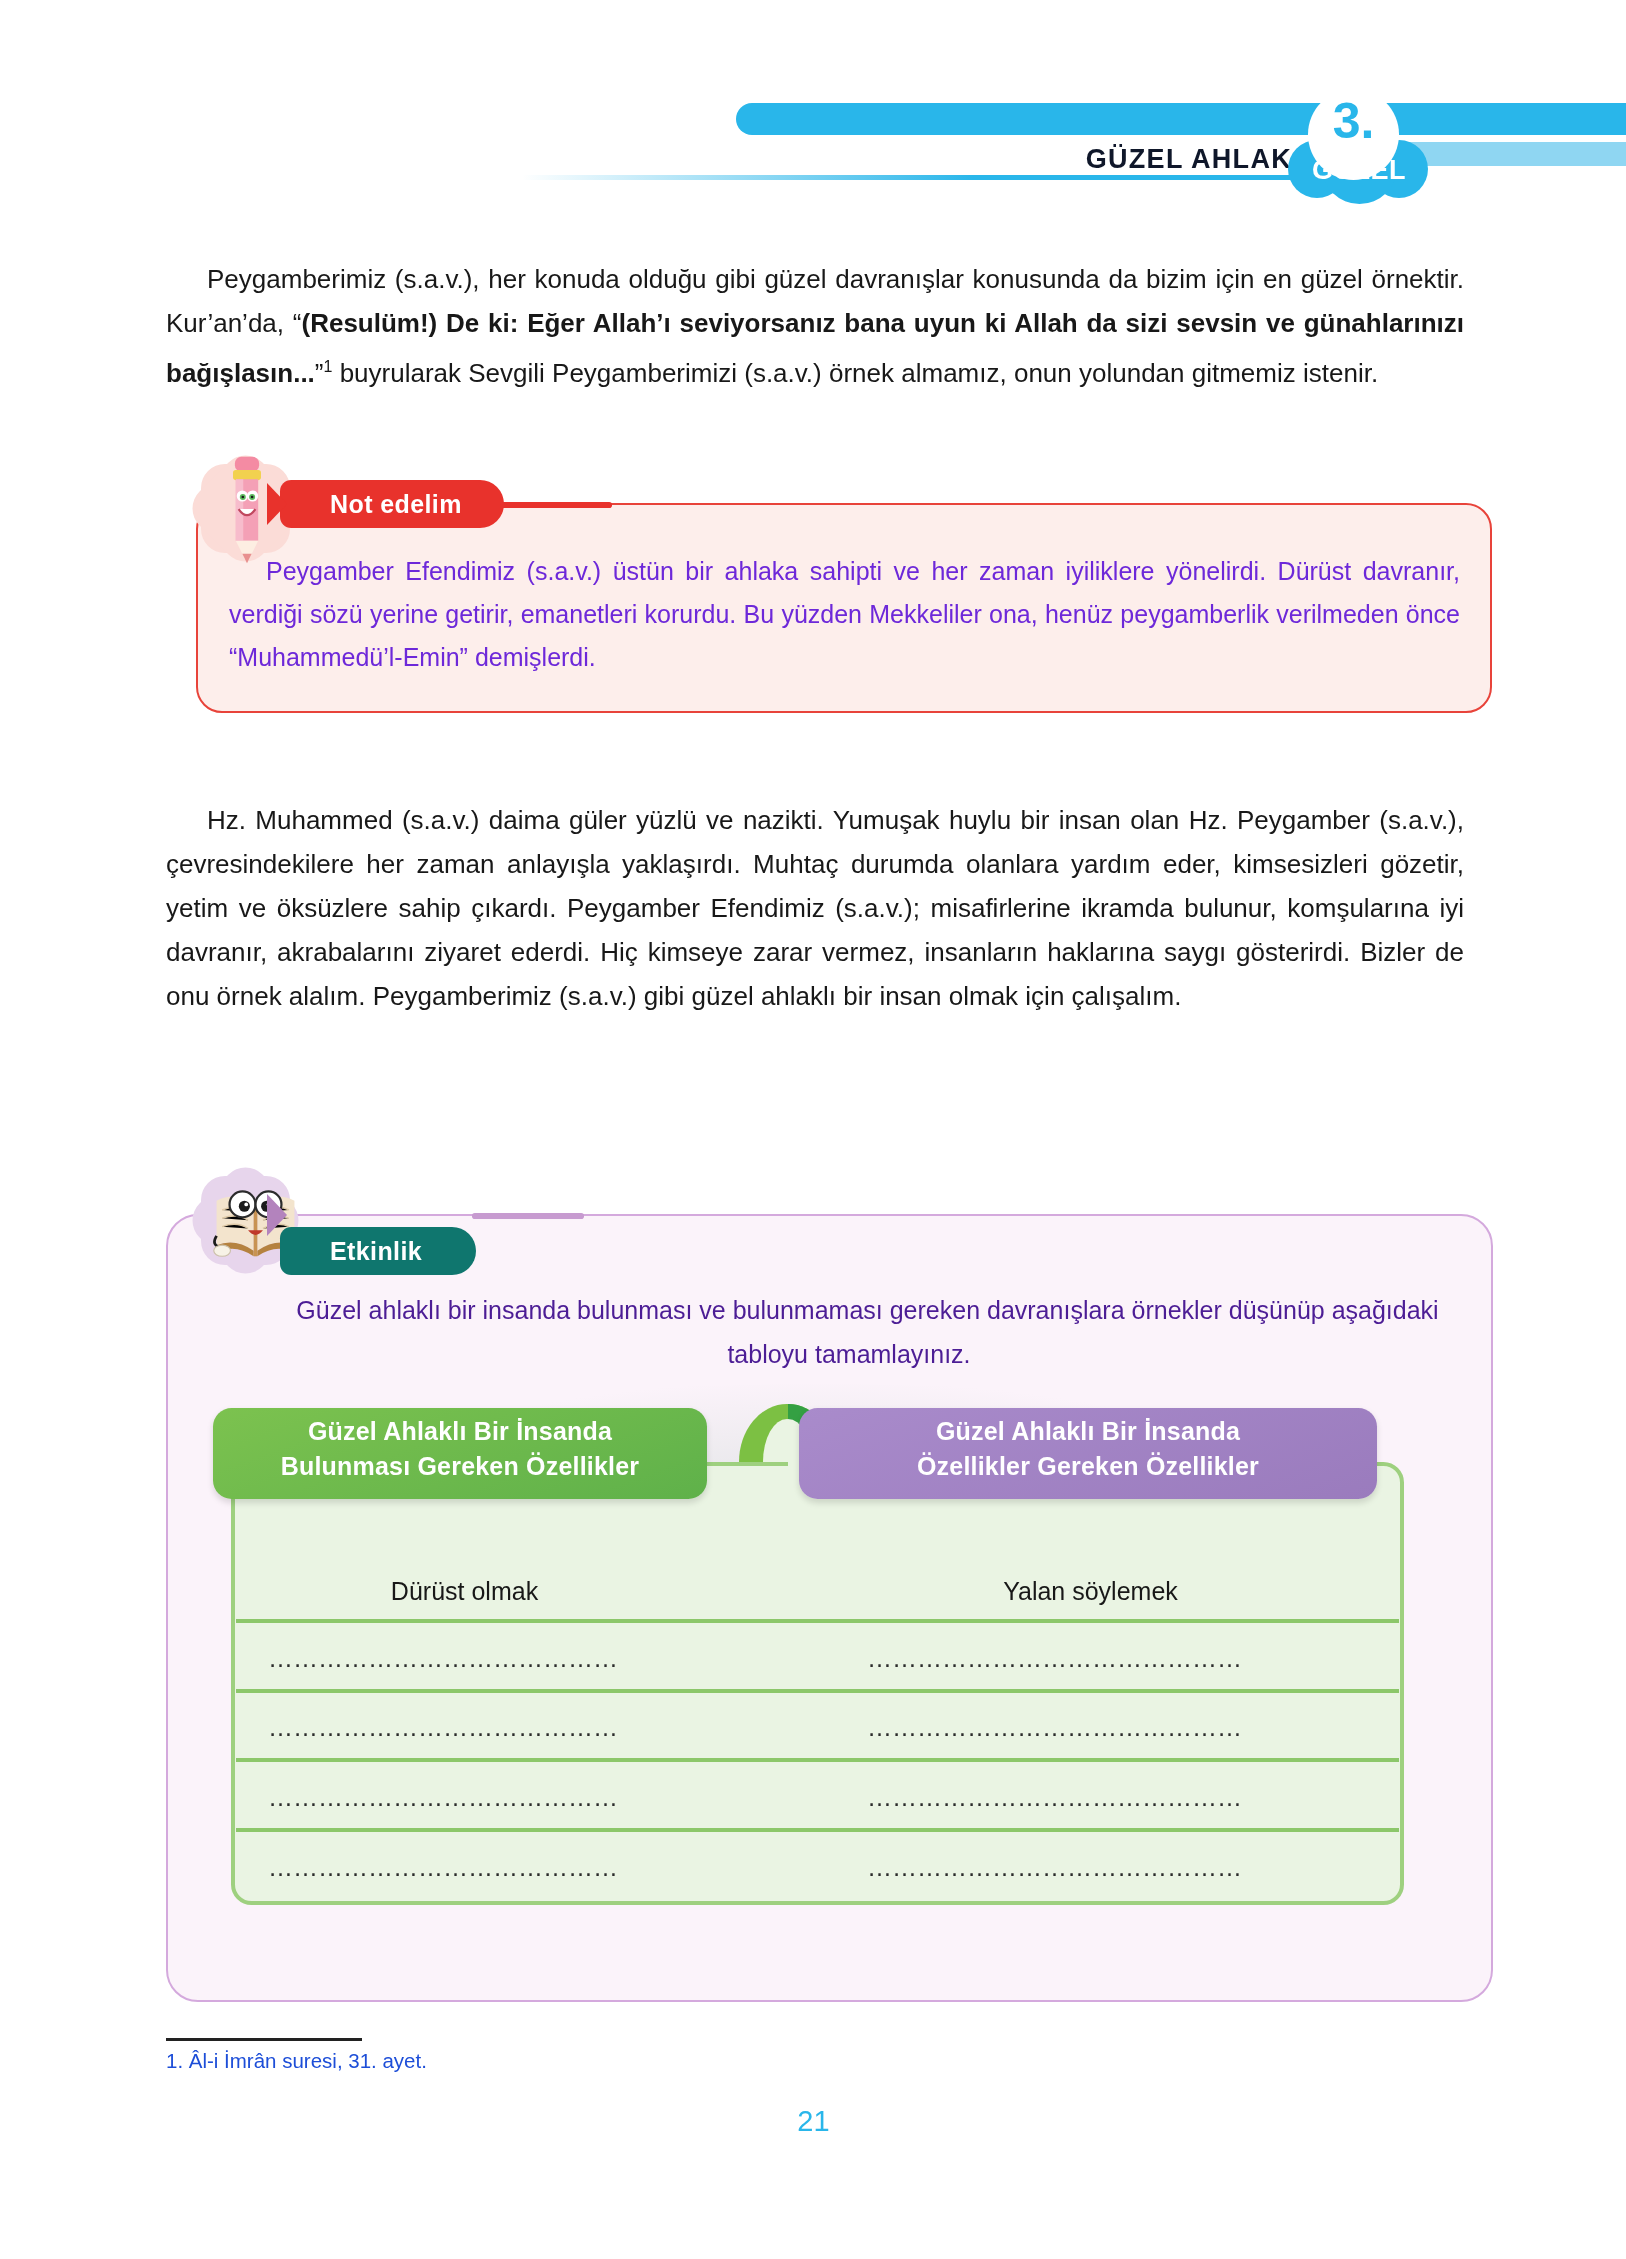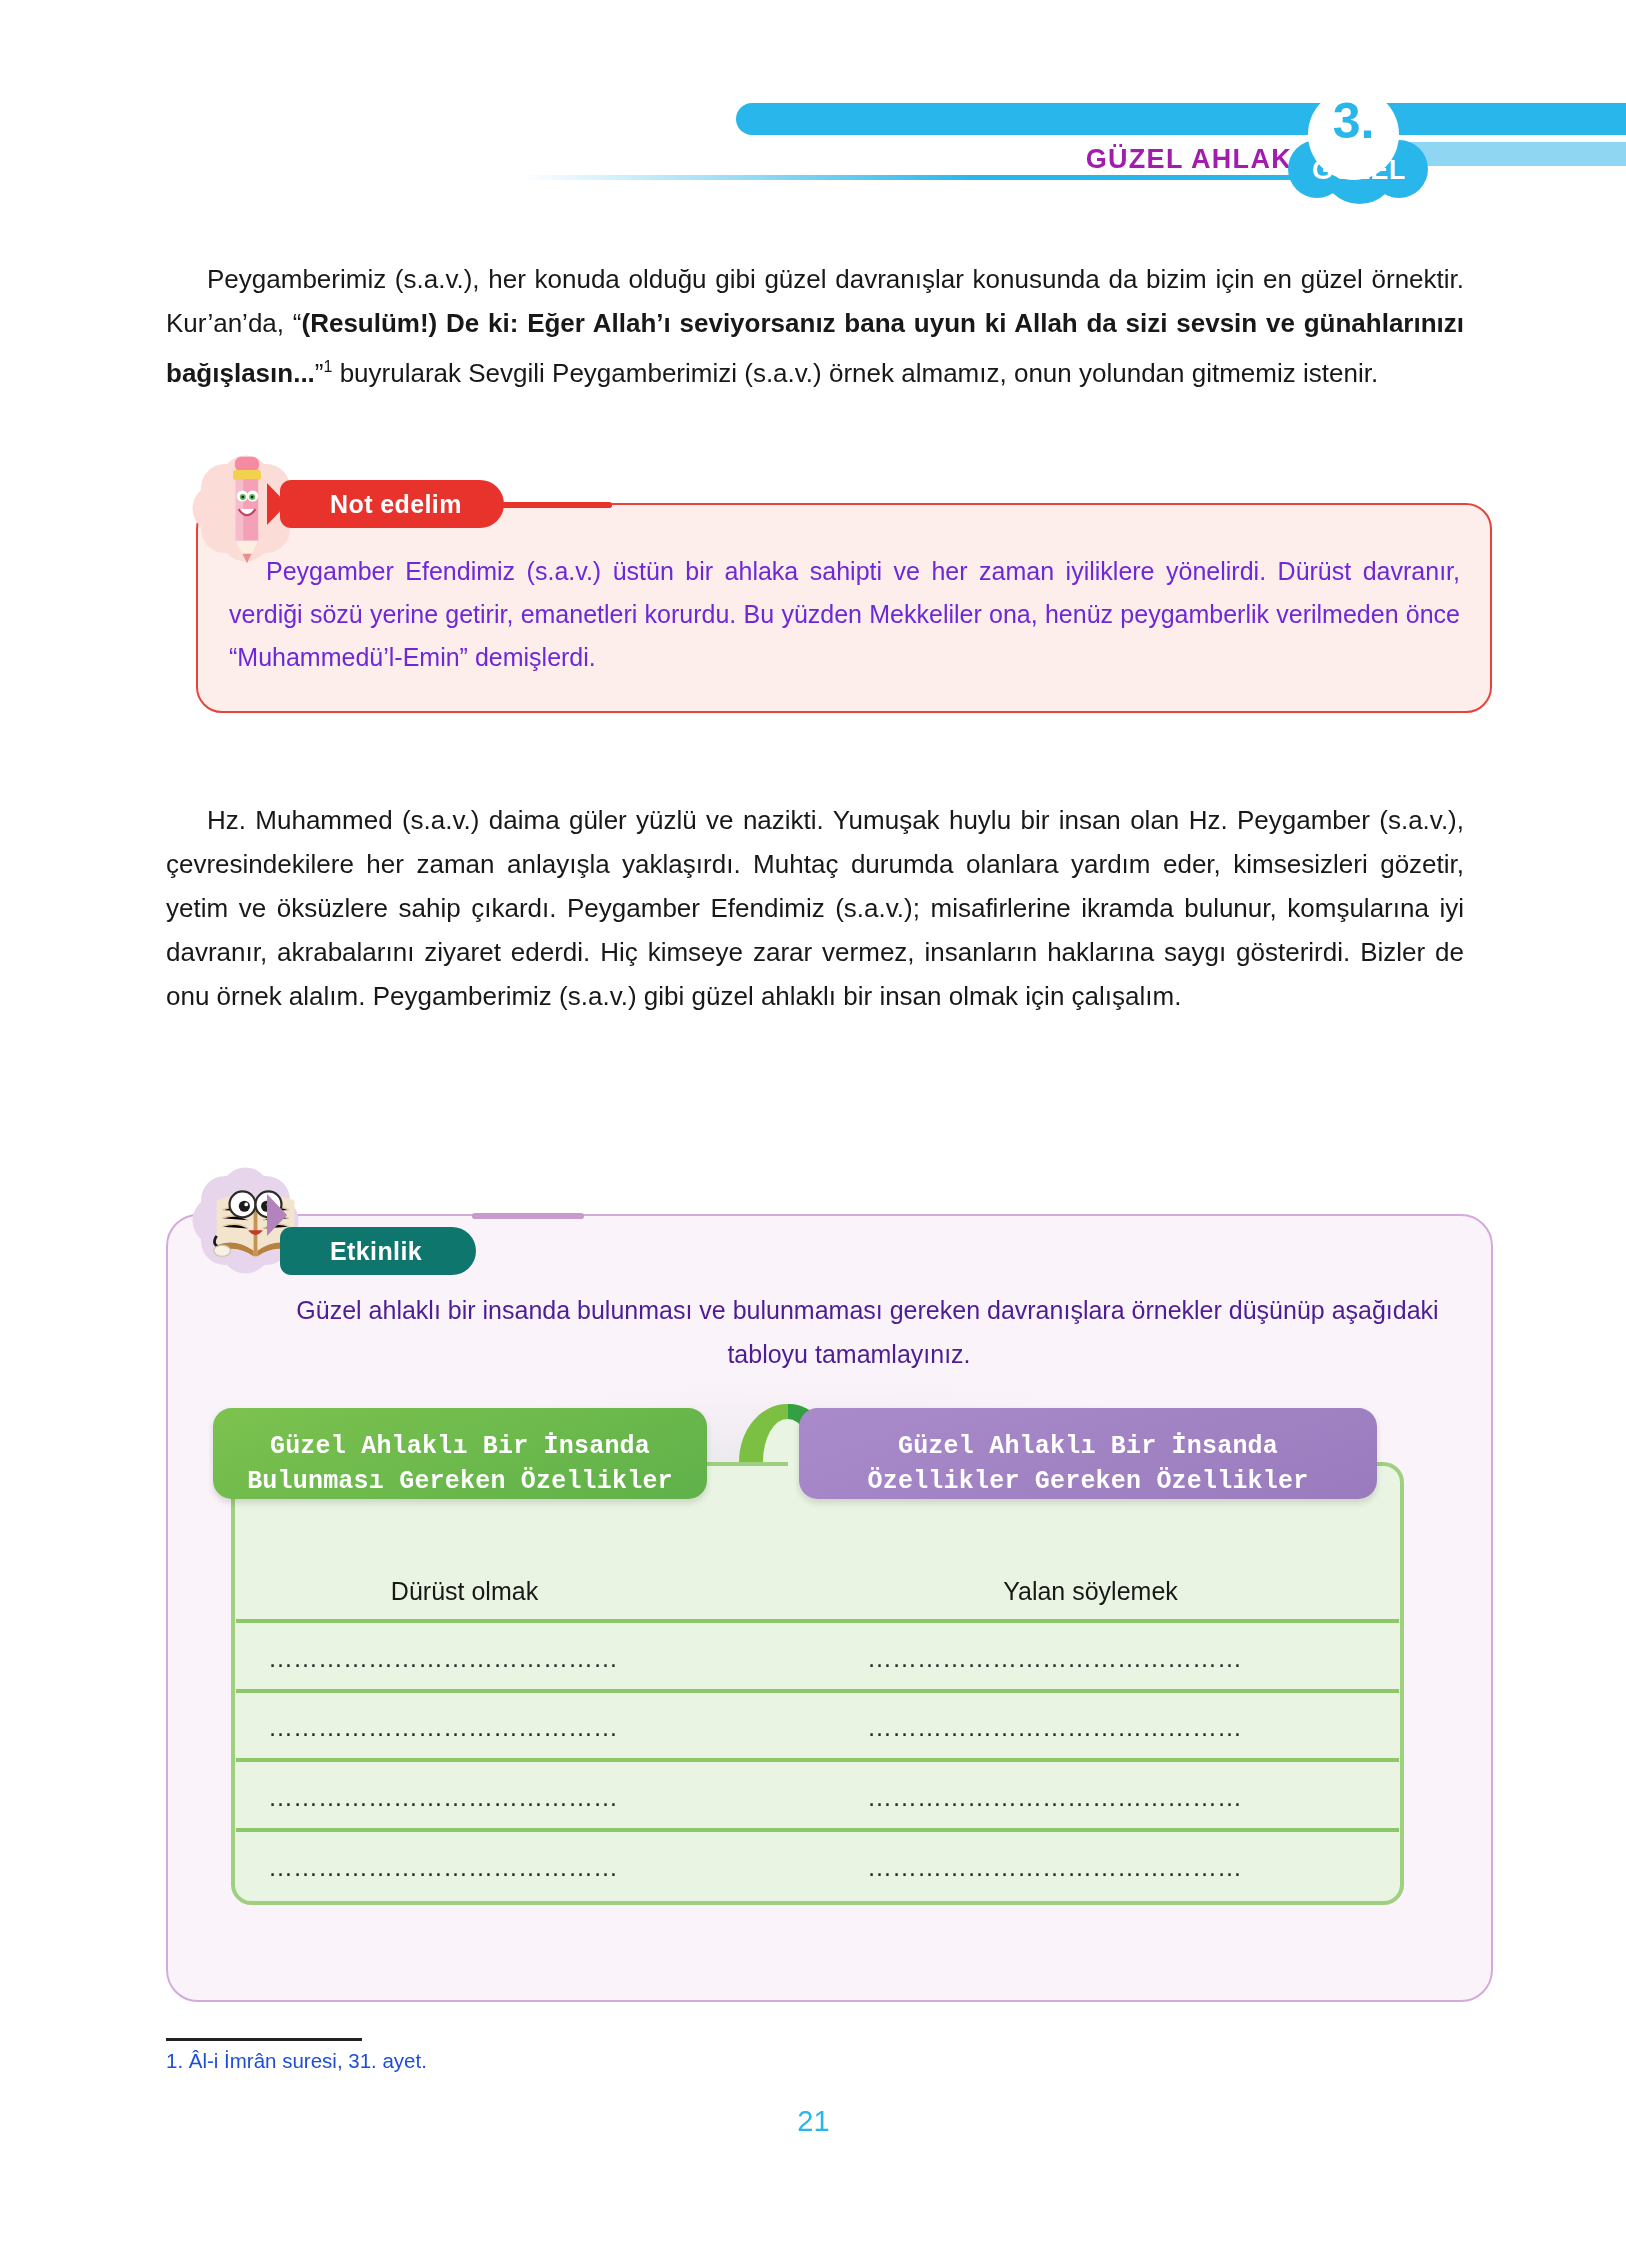--- a/index.html
+++ b/index.html
@@ -55,21 +55,21 @@
   }
   .hdr-title {
     position: absolute;
     left: 1012px;
     top: 144px;
     width: 280px;
     text-align: right;
     font-size: 27px;
     font-weight: bold;
     letter-spacing: 1.3px;
-    color: #a21caf;
+    color: #0f172a;
   }
   .unit-cloud {
     position: absolute;
     left: 1288px;
     top: 110px;
     width: 140px;
     height: 93px;
   }
   .unit-cloud i {
     position: absolute;
@@ -302,24 +302,23 @@
   }
 
   .col-head {
     position: absolute;
     border-radius: 18.6px;
     color: #ffffff;
     font-size: 25px;
     font-weight: bold;
     line-height: 35px;
     text-align: center;
-    padding-top: 21px;
+    padding-top: 6px;
     letter-spacing: 0.2px;
     box-shadow: 0 3.7px 6.5px rgba(0,0,0,0.13);
-    font-family: Liberation Mono, monospace;
   }
   #col-head-left {
     left: 213px; top: 1408px;
     width: 494px; height: 91px;
     background: linear-gradient(160deg, #7cc24f 0%, #5fb14a 100%);
   }
   #col-head-right {
     left: 799px; top: 1408px;
     width: 578px; height: 91px;
     background: linear-gradient(160deg, #a98bcb 0%, #9a7bbd 100%);

